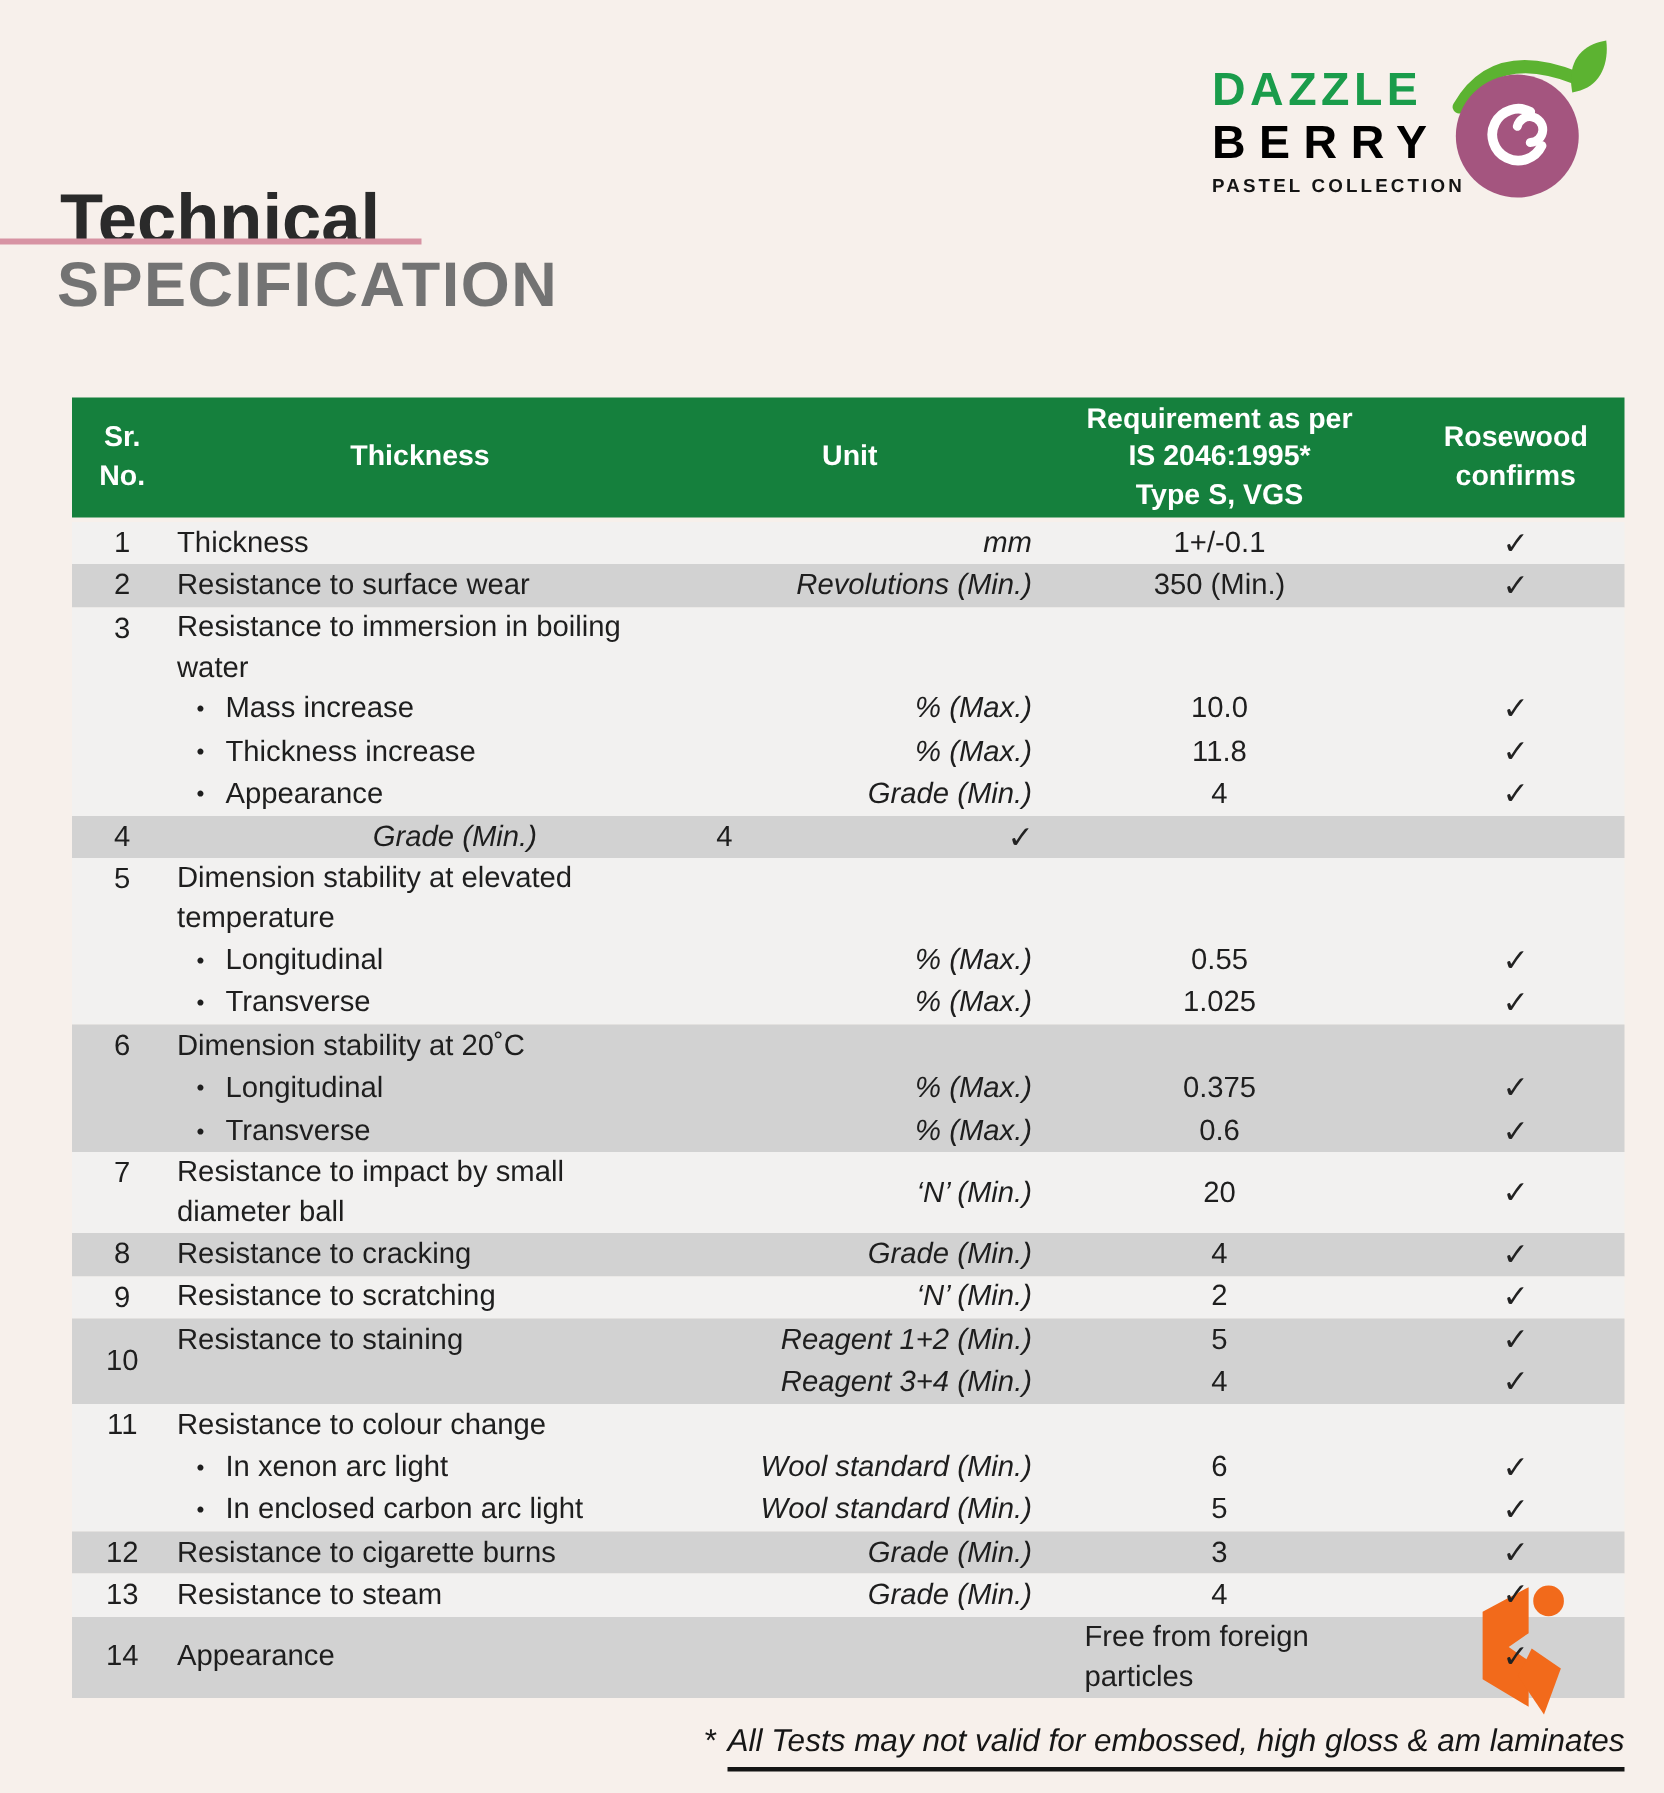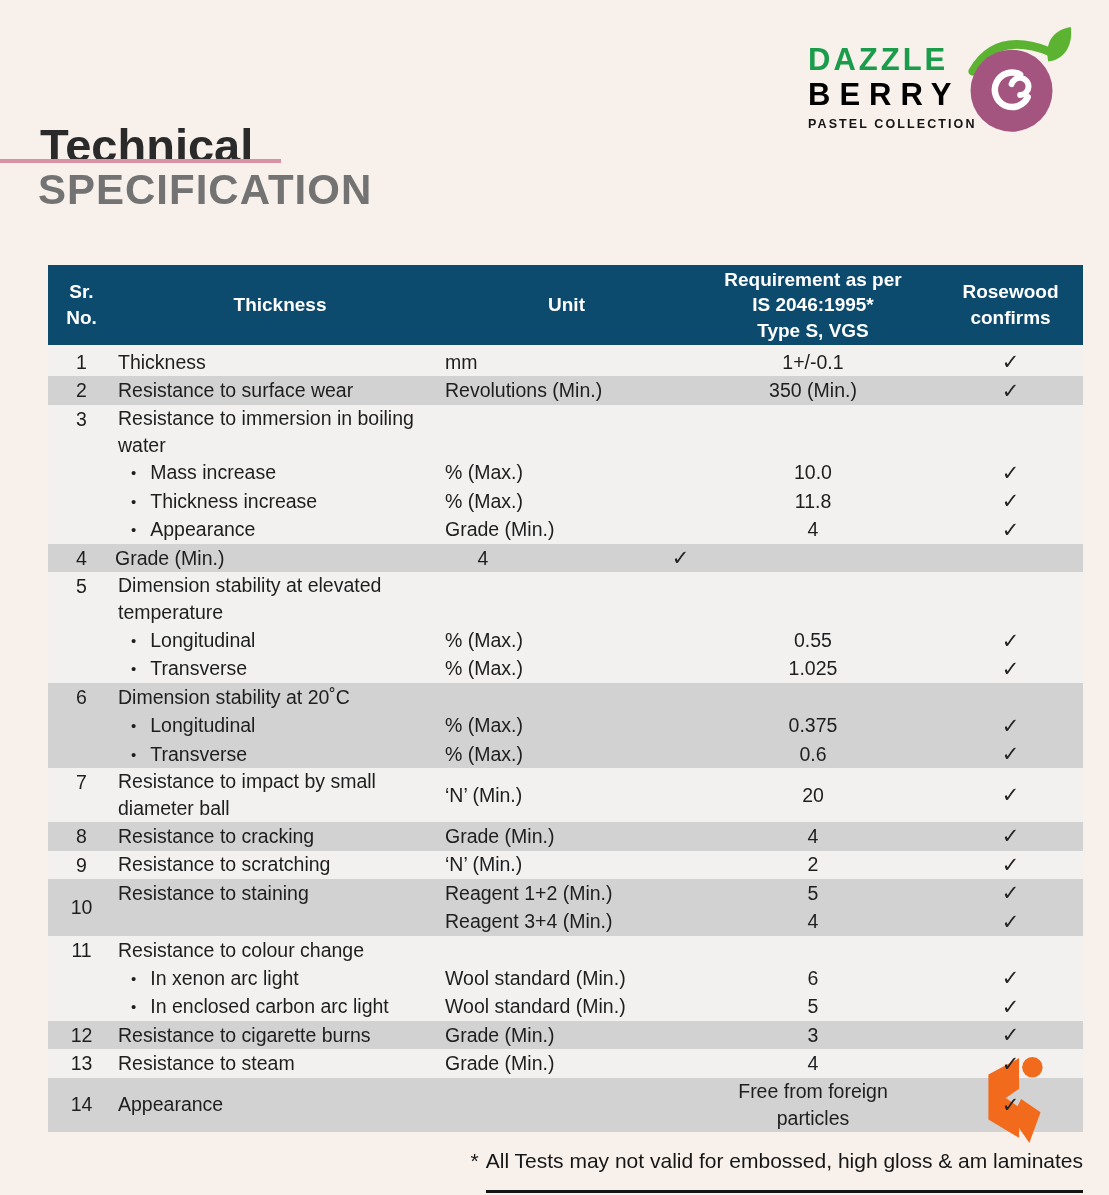--- a/index.html
+++ b/index.html
@@ -19,50 +19,50 @@
   .brand-sub{font-size:12.5px;font-weight:700;color:#141414;letter-spacing:2.1px;margin-top:8px;}
   .berry-icon{position:absolute;left:964px;top:26px;}
 
   
   .h-small{position:absolute;left:40px;top:118px;font-size:47px;font-weight:600;color:#2A2A2A;}
   .h-line{position:absolute;left:0;top:159px;width:281px;height:4px;background:#D793A3;}
   .h-big{position:absolute;left:38px;top:166px;font-size:42px;font-weight:700;color:#737373;letter-spacing:1px;}
 
   
   .spec-table{position:absolute;left:48px;top:265px;width:1035px;font-size:19.5px;color:#1E1E1E;}
-  .thead{display:flex;background:#0c4a6e;color:#fff;font-weight:700;min-height:80px;
+  .thead{display:flex;background:#15803d;color:#fff;font-weight:700;min-height:80px;
          align-items:center;font-size:19px;line-height:1.35;text-align:center;}
   .thead .hc{white-space:pre-line;}
   .hc-sr{width:67px;}
   .hc-prop{width:330px;}
   .hc-unit{width:243px;}
   .hc-req{width:250px;}
   .hc-conf{width:145px;}
   .tbody{margin-top:3px;}
 
   .band{display:flex;}
   .band.light{background:#F2F1F0;}
   .band.gray{background:#D2D2D2;}
   .sr{width:67px;display:flex;justify-content:center;align-items:flex-start;padding-top:3px;flex-shrink:0;}
   .band.sr-center .sr{align-items:center;padding-top:0;}
   .lines{flex:1;display:flex;flex-direction:column;}
   .line{display:flex;align-items:center;min-height:28.4px;}
   .prop{width:330px;display:flex;align-items:center;flex-shrink:0;}
   .ptext{max-width:300px;margin-left:3px;line-height:27px;}
   .dot{margin-left:16px;margin-right:0;font-size:15px;flex-shrink:0;}
   .ptext.b{margin-left:14px;}
-  .unit{width:243px;text-align:left;flex-shrink:0;}
+  .unit{width:243px;text-align:right;flex-shrink:0;font-style:italic;}
   .req{width:250px;display:flex;justify-content:center;flex-shrink:0;}
-  .rtext{max-width:180px;text-align:center;line-height:27px;}
+  .rtext{max-width:180px;text-align:left;line-height:27px;}
   .conf{width:145px;text-align:center;flex-shrink:0;}
   .check{position:relative;z-index:6;font-size:21px;color:#222;}
 
   
   .footnote{position:absolute;top:1149px;right:26px;font-size:21px;color:#161616;white-space:nowrap;}
-  .fn-underline{display:inline-block;border-bottom:3px solid #141414;padding-bottom:17px;margin-left:7px;}
+  .fn-underline{display:inline-block;border-bottom:3px solid #141414;padding-bottom:5px;margin-left:7px;font-style:italic;}
 
   
   .kmark{position:absolute;left:983px;top:1054px;z-index:5;}
 </style>
 </head>
 <body>
 
 <div class="page">
 
   <div class="brand">

